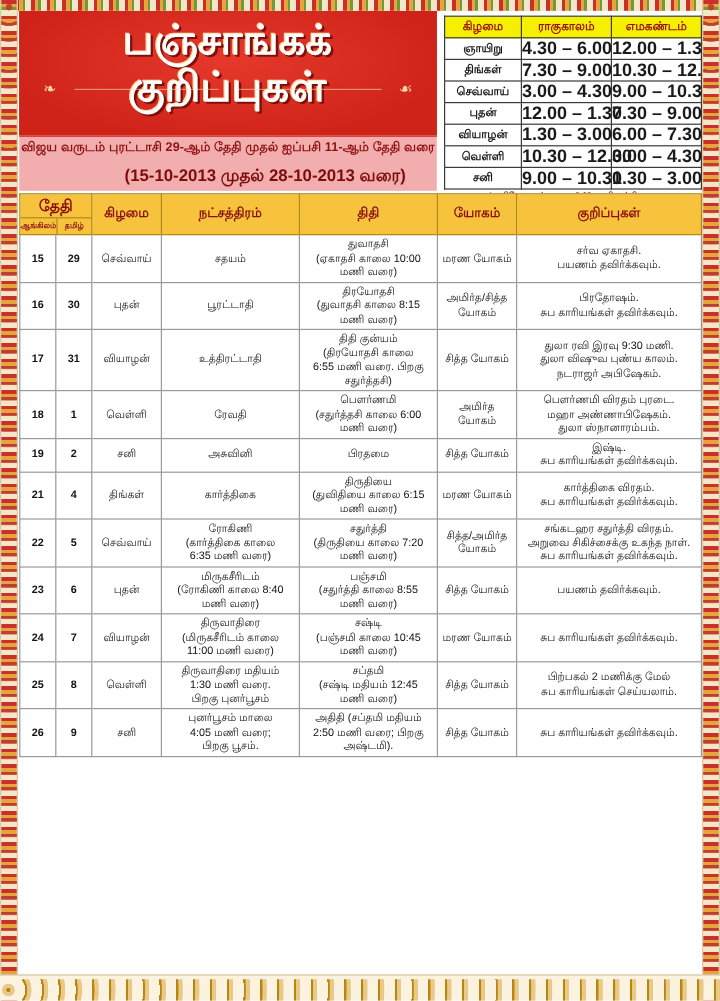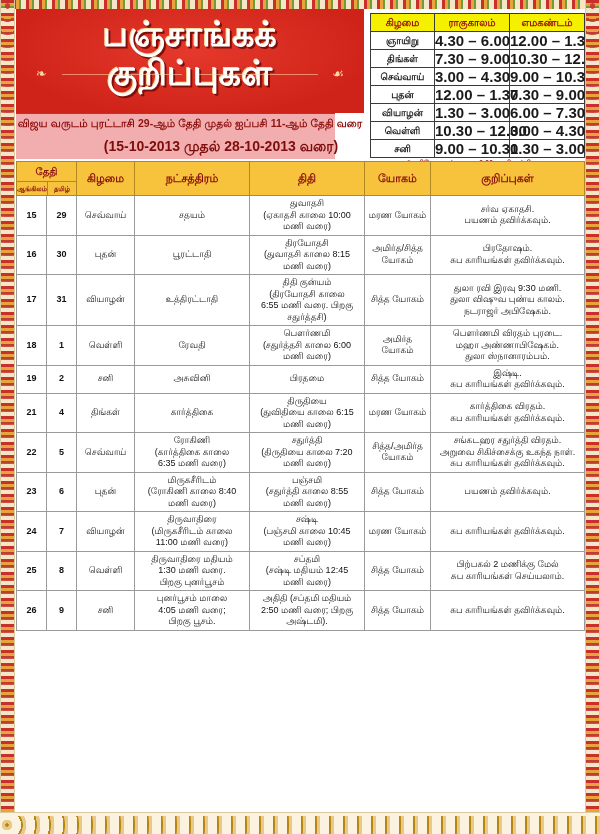--- a/index.html
+++ b/index.html
@@ -167,21 +167,21 @@
     width: 348px;
     text-align: center;
     font-size: 14.5px;
     font-weight: bold;
     color: #ffffff;
     text-shadow: 1px 1px 0 #8a120c;
   }
 
   .daterange {
     position: relative;
-    width: 319px;
+    width: 348px;
     height: 46px;
     background: #f2aeae;
     border-top: 1px solid #d8291f;
   }
   .daterange-tamil {
     position: absolute;
     left: 0; top: 3px;
     width: 348px;
     text-align: center;
     font-size: 10.5px;
@@ -270,21 +270,21 @@
     font-weight: bold;
     text-align: center;
     height: 22px;
     border-color: #b08a20;
   }
   table.main thead th.date-group {
     padding: 0;
     height: 34px;
   }
   .dg-title {
-    font-size: 10px;
+    font-size: 13px;
     line-height: 14px;
     padding-top: 2px;
   }
   .dg-subs {
     display: flex;
     border-top: 1px solid #b08a20;
     margin-top: 2px;
   }
   .dg-subs span {
     flex: 1;

